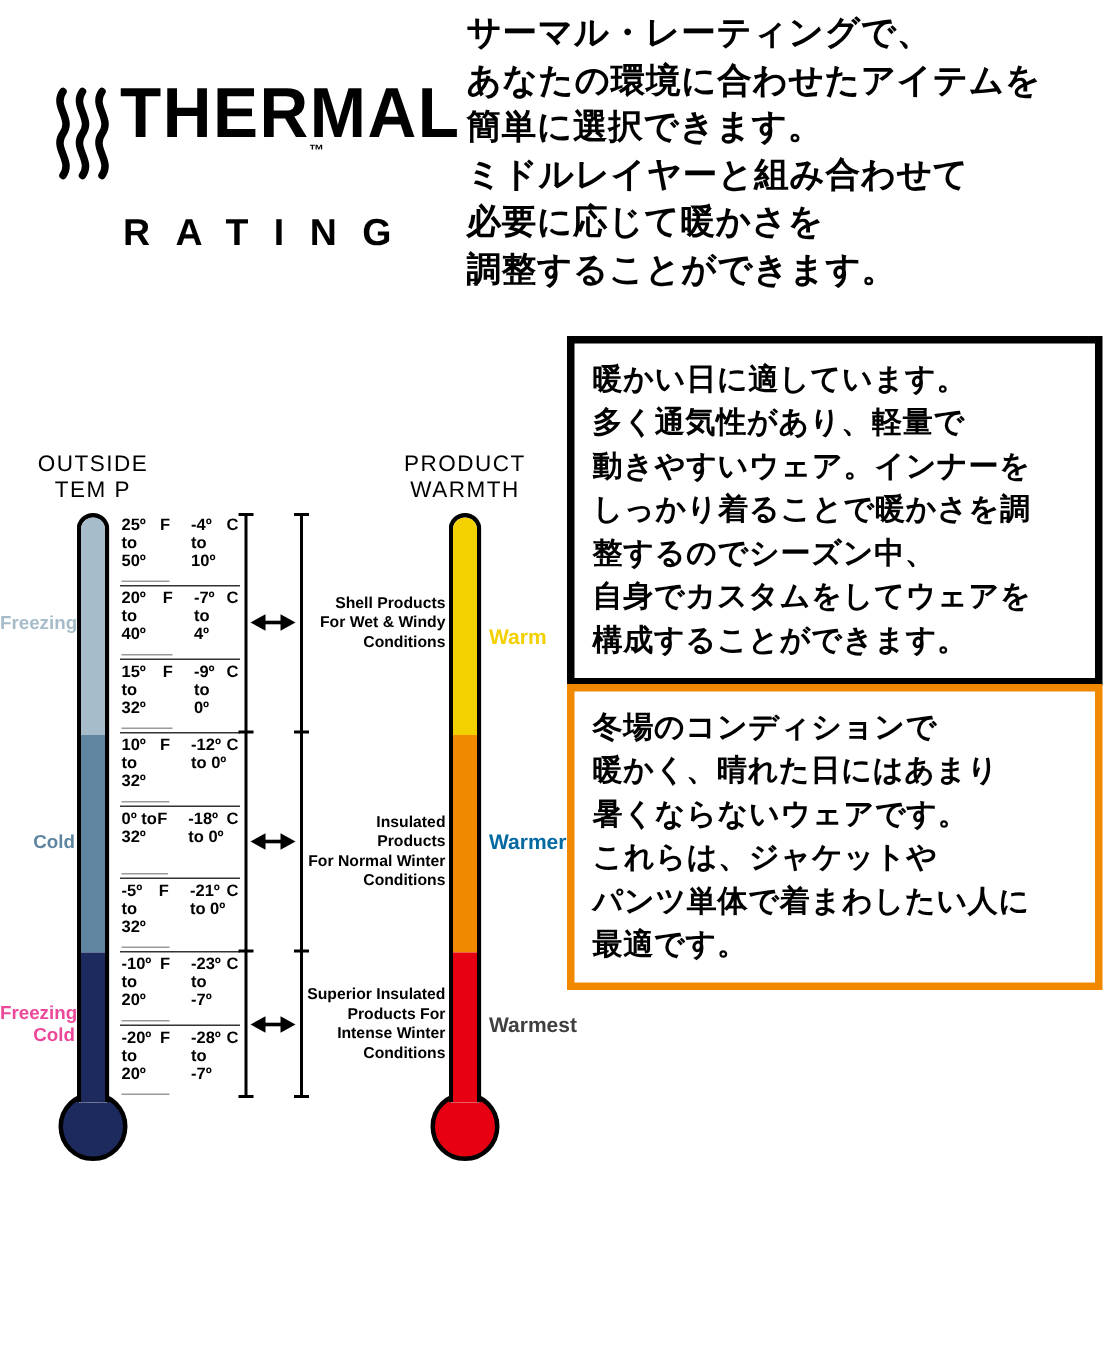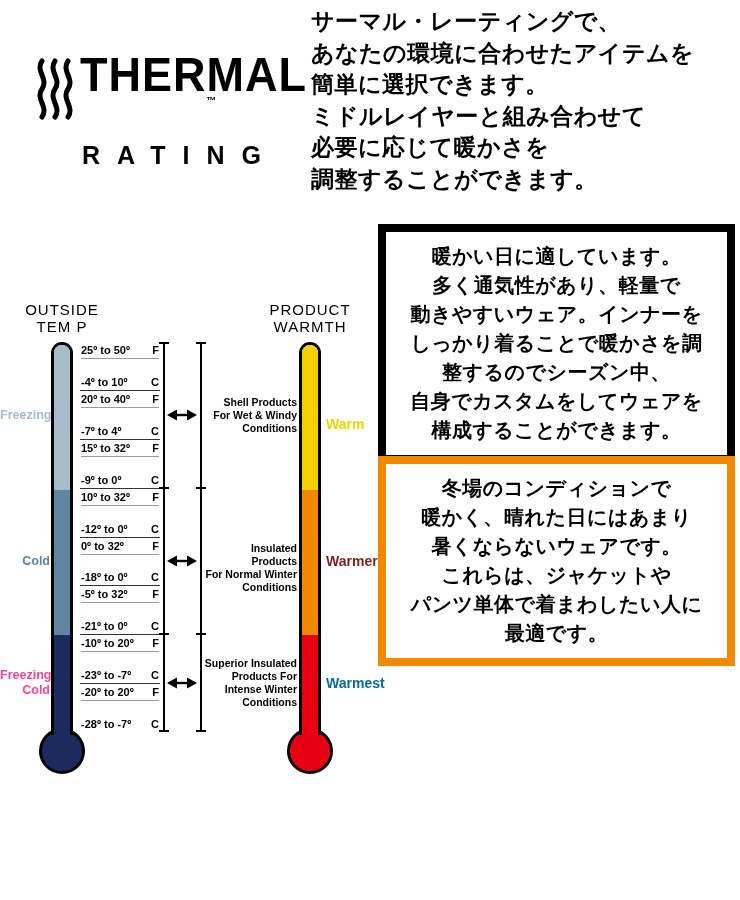--- a/index.html
+++ b/index.html
@@ -26,37 +26,37 @@
   .zone-label { width:50px; text-align:right; font-size:12.5px; line-height:15px; font-weight:bold; }
 
   
   .thermo { width:46px; height:436px; }
   .thermo-bulb { position:absolute; width:46px; height:46px; border-radius:50%; border:3px solid #000; }
   .thermo-tube { position:absolute; left:12px; top:0; width:22px; height:393px; border:3px solid #000; border-bottom:none; border-radius:11px 11px 0 0; overflow:hidden; display:flex; flex-direction:column; background:#fff; }
   .thermo-seg { width:100%; }
 
   
   .scale { left:80px; top:342px; width:80px; height:390px; display:flex; flex-direction:column; }
-  .scale-row { flex:1; display:flex; flex-direction:column; justify-content:space-between; gap:14px; border-bottom:1px solid #333; padding:2px 1px; }
+  .scale-row { flex:1; display:flex; flex-direction:row; justify-content:space-between; gap:14px; border-bottom:1px solid #333; padding:2px 1px; }
   .scale-row:last-child { border-bottom:none; }
   .scale-line { display:flex; justify-content:space-between; align-items:baseline; font-size:11px; font-weight:bold; line-height:12px; }
   .scale-line.f-line { border-bottom:1px solid #9a9a9a; padding-bottom:2px; }
 
   
   .vline { width:2px; background:#000; }
   .tick { width:10px; height:2px; background:#000; }
 
   
   .desc { left:203px; width:94px; text-align:right; font-size:10.5px; font-weight:bold; line-height:13px; }
 
   
   .warmth-label { left:326px; font-size:14px; font-weight:bold; }
 
   
-  .note-box { left:378px; width:357px; border:8px solid #6d28d9; padding:10px 12px; font-size:20px; font-weight:bold; line-height:29px; letter-spacing:0.5px;text-align:center; }
+  .note-box { left:378px; width:357px; border:5px solid #6d28d9; padding:10px 12px; font-size:20px; font-weight:bold; line-height:29px; letter-spacing:0.5px; }
 </style>
 </head>
 <body>
 
 <div class="canvas">
 
   <div class="abs logo">
     <svg class="logo-waves" width="42" height="64" viewBox="0 0 42 64">
       <g fill="none" stroke="#000" stroke-width="5" stroke-linecap="round">
         <path d="M8 3 C1 13 15 21 8 31 C1 41 15 49 8 59"></path>
@@ -220,22 +220,22 @@
   <div class="abs thermo" style="left:287px;top:342px;">
     <div class="thermo-bulb" style="left: 0px; top: 386px; background-color: rgb(230, 0, 18);"></div>
     <div class="thermo-tube">
       <div class="thermo-seg" style="flex: 146 0 0px; background-color: rgb(243, 209, 0);"></div>
       <div class="thermo-seg" style="flex: 146 0 0px; background-color: rgb(240, 137, 0);"></div>
       <div class="thermo-seg" style="flex: 101 0 0px; background-color: rgb(230, 0, 18);"></div>
     </div>
   </div>
 
   <div class="abs warmth-label" style="top: 416px; color: rgb(243, 209, 0);">Warm</div>
-  <div class="abs warmth-label" style="top: 553px; color: #7f1d1d;">Warmer</div>
-  <div class="abs warmth-label" style="top: 675px; color: #0369a1;">Warmest</div>
+  <div class="abs warmth-label" style="top: 553px; color: #0369a1;">Warmer</div>
+  <div class="abs warmth-label" style="top: 675px; color: #404040;">Warmest</div>
 
   <div class="abs note-box pre" style="top: 224px; border-color: rgb(0, 0, 0);">暖かい日に適しています。
 多く通気性があり、軽量で
 動きやすいウェア。インナーを
 しっかり着ることで暖かさを調
 整するのでシーズン中、
 自身でカスタムをしてウェアを
 構成することができます。</div>
   <div class="abs note-box pre" style="top: 456px; border-color: rgb(240, 137, 0);">冬場のコンディションで
 暖かく、晴れた日にはあまり

